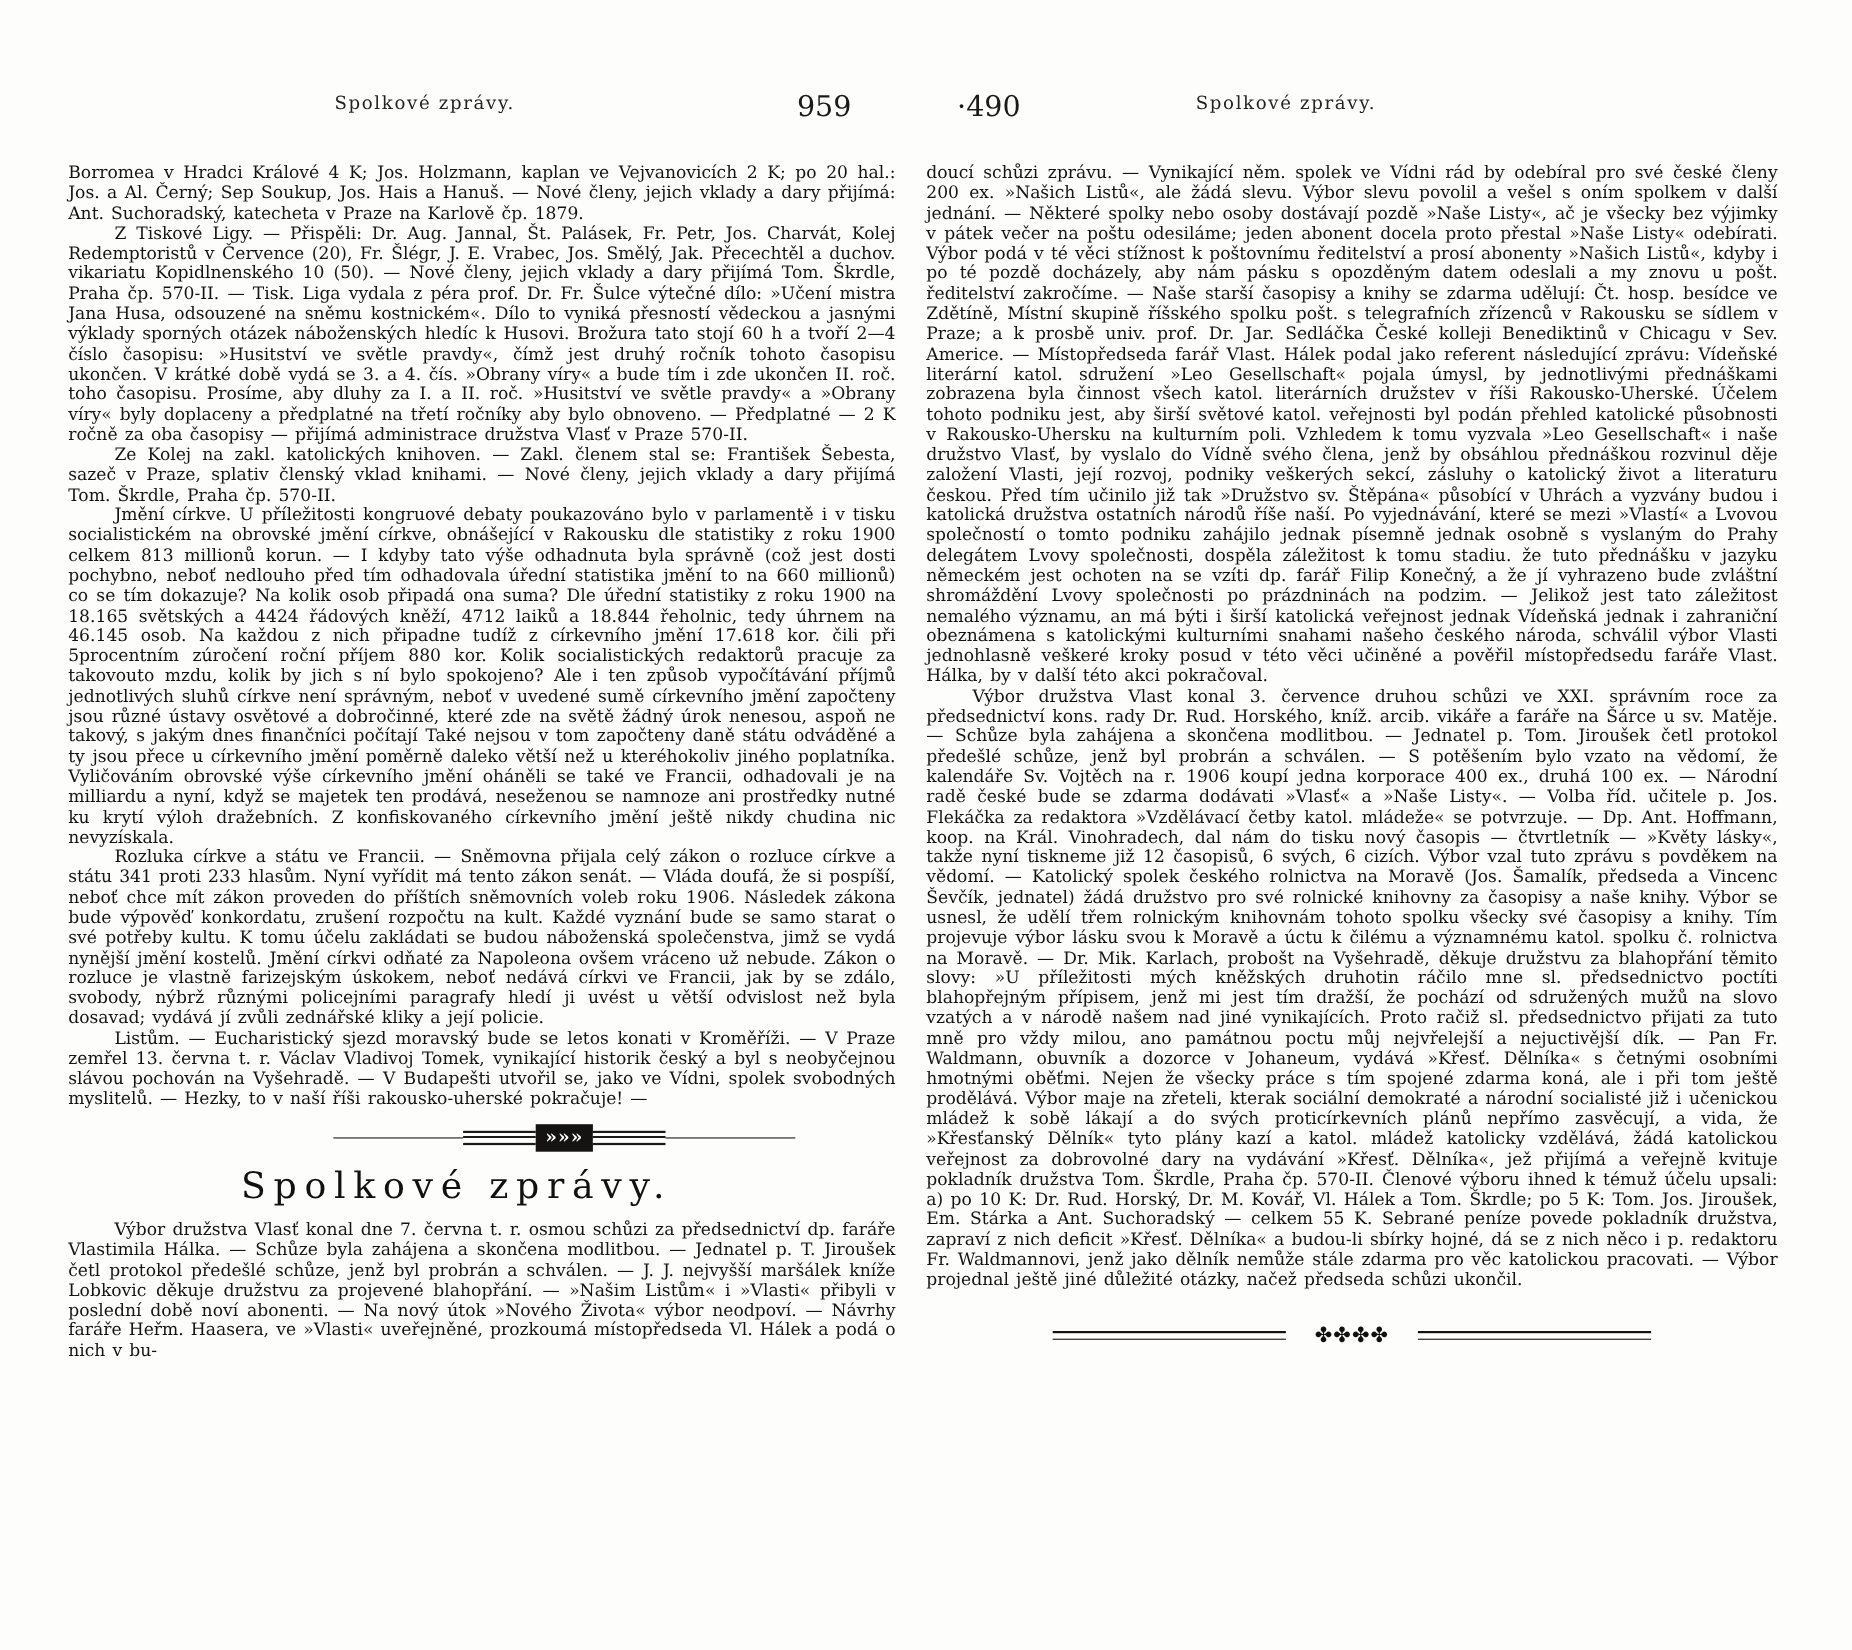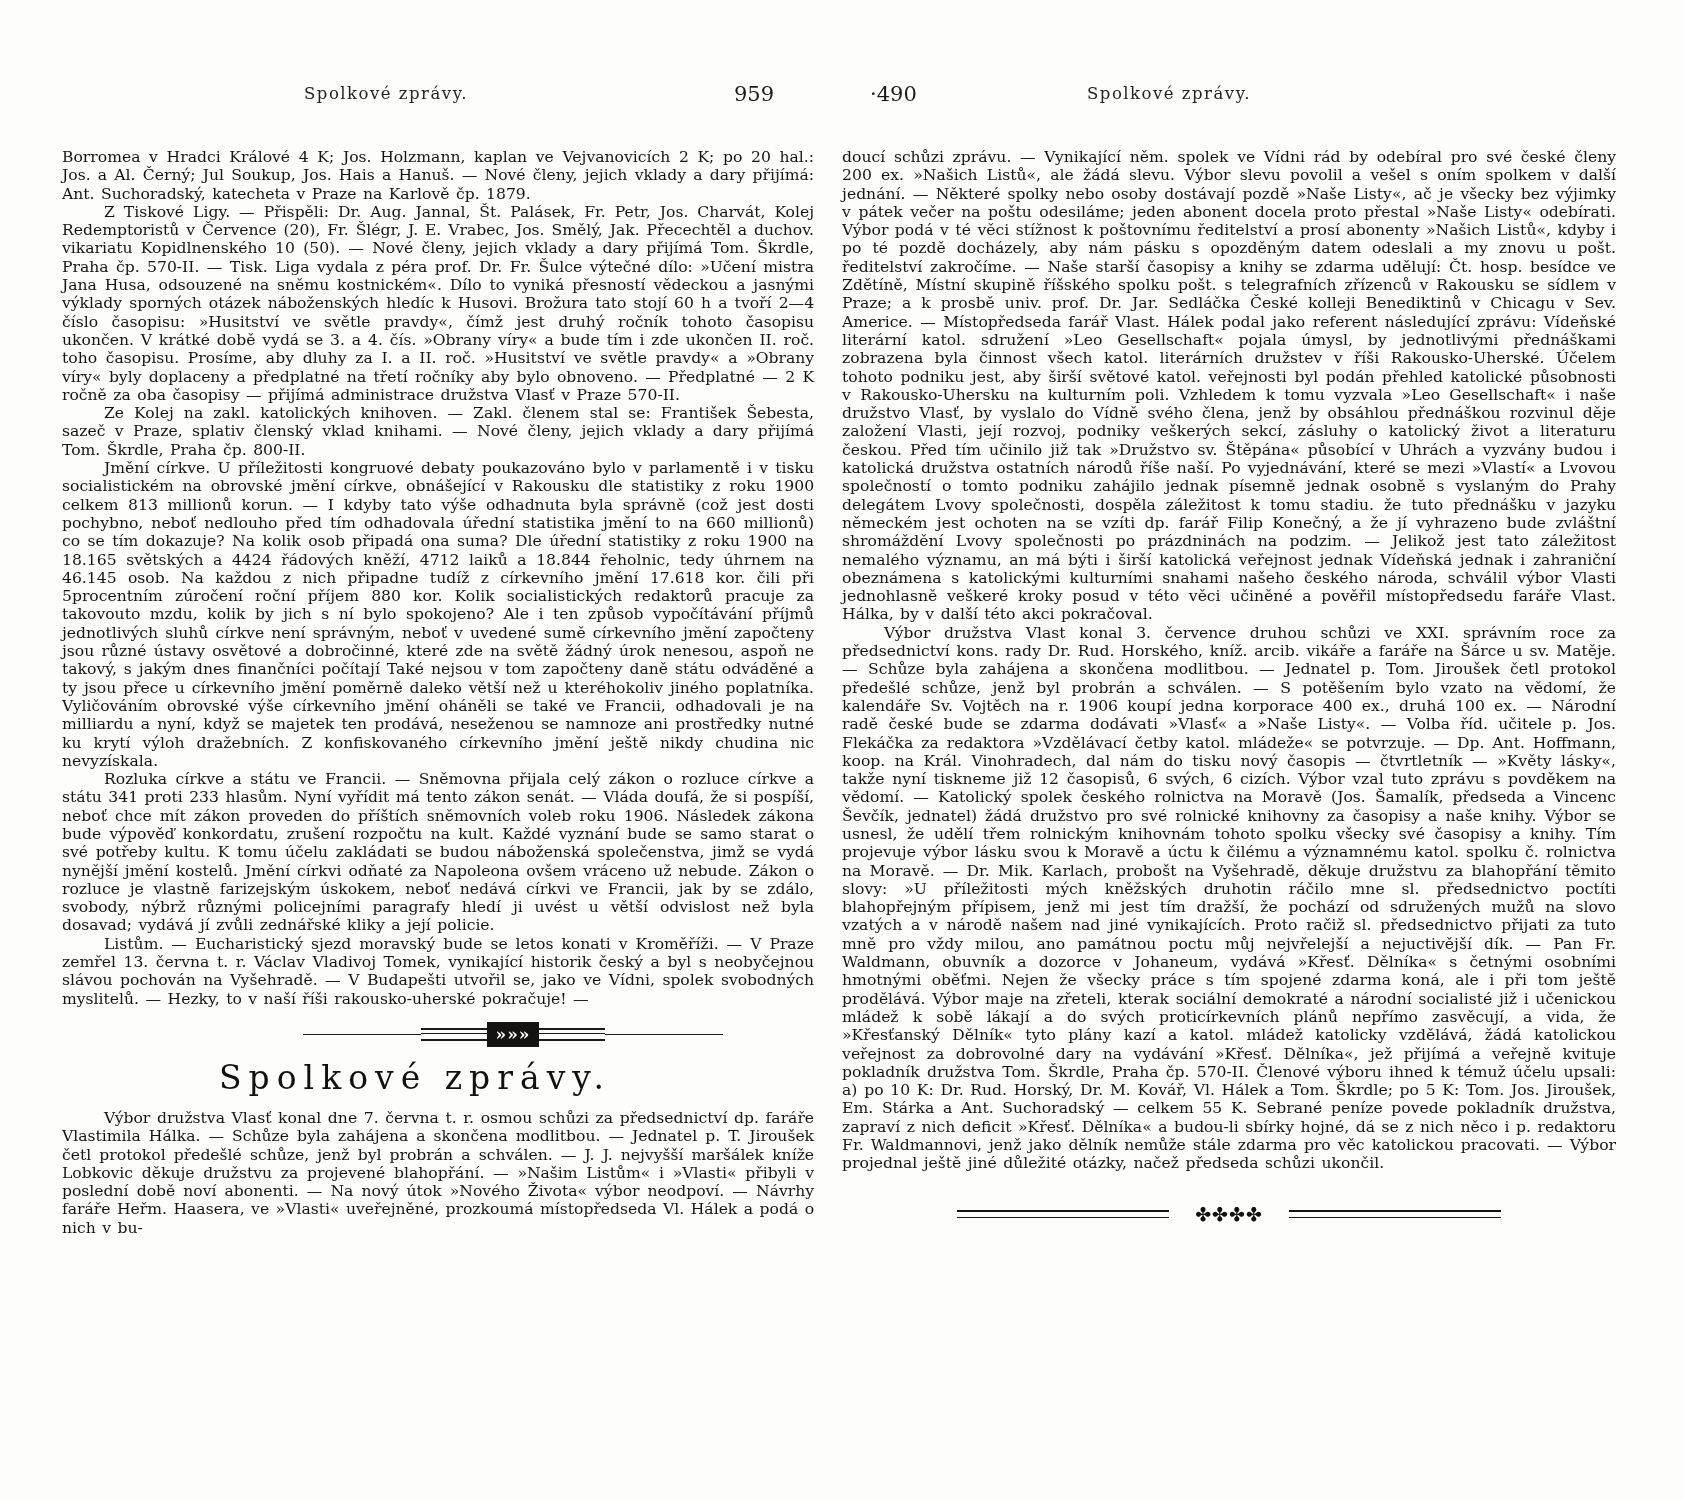--- a/index.html
+++ b/index.html
@@ -14,21 +14,21 @@
   .page-left{width:842px;padding:64px 22px 0 62px;}
   .page-right{width:842px;padding:64px 56px 0 6px;}
 
   .pg-header{position:relative;height:26px;margin-bottom:40px;}
   .hdr-title{
     position:absolute;left:0;right:0;text-align:center;
     font-size:16.5px;letter-spacing:1.5px;color:#242321;top:2px;
   }
   .page-left .hdr-title{transform:translateX(-52px);}
   .page-right .hdr-title{transform:translateX(-60px);}
-  .pg-num{position:absolute;top:0;font-size:21px;color:#1b1a18;}
+  .pg-num{position:absolute;top:0;font-size:26px;color:#1b1a18;}
   .pg-num.right{right:40px;}
   .pg-num.left{left:28px;}
 
   .para{
     margin:0;text-align:justify;
     font-size:15.6px;line-height:18.3px;
     word-spacing:1.5px;
   }
   .para.indent{text-indent:42px;}
   .lead{font-weight:normal;}
@@ -70,23 +70,23 @@
 <body>
 
 <div class="spread">
 
   <div class="page page-left">
     <div class="pg-header">
       <span class="hdr-title">Spolkové zprávy.</span>
       <span class="pg-num right">959</span>
     </div>
 
-    <p class="para"><span class="lead"></span><span>Borromea v Hradci Králové 4 K; Jos. Holzmann, kaplan ve Vejvanovicích 2 K; po 20 hal.: Jos. a Al. Černý; Jul Soukup, Jos. Hais a Hanuš. — Nové členy, jejich vklady a dary přijímá: Ant. Suchoradský, katecheta v Praze na Karlově čp. 1879.</span></p>
+    <p class="para"><span class="lead"></span><span>Borromea v Hradci Králové 4 K; Jos. Holzmann, kaplan ve Vejvanovicích 2 K; po 20 hal.: Jos. a Al. Černý; Sep Soukup, Jos. Hais a Hanuš. — Nové členy, jejich vklady a dary přijímá: Ant. Suchoradský, katecheta v Praze na Karlově čp. 1879.</span></p>
     <p class="para indent"><span class="lead">Z Tiskové Ligy.</span><span> — Přispěli: Dr. Aug. Jannal, Št. Palásek, Fr. Petr, Jos. Charvát, Kolej Redemptoristů v Července (20), Fr. Šlégr, J. E. Vrabec, Jos. Smělý, Jak. Přecechtěl a duchov. vikariatu Kopidlnenského 10 (50). — Nové členy, jejich vklady a dary přijímá Tom. Škrdle, Praha čp. 570-II. — Tisk. Liga vydala z péra prof. Dr. Fr. Šulce výtečné dílo: »Učení mistra Jana Husa, odsouzené na sněmu kostnickém«. Dílo to vyniká přesností vědeckou a jasnými výklady sporných otázek náboženských hledíc k Husovi. Brožura tato stojí 60 h a tvoří 2—4 číslo časopisu: »Husitství ve světle pravdy«, čímž jest druhý ročník tohoto časopisu ukončen. V krátké době vydá se 3. a 4. čís. »Obrany víry« a bude tím i zde ukončen II. roč. toho časopisu. Prosíme, aby dluhy za I. a II. roč. »Husitství ve světle pravdy« a »Obrany víry« byly doplaceny a předplatné na třetí ročníky aby bylo obnoveno. — Předplatné — 2 K ročně za oba časopisy — přijímá administrace družstva Vlasť v Praze 570-II.</span></p>
-    <p class="para indent"><span class="lead">Ze Kolej na zakl. katolických knihoven.</span><span> — Zakl. členem stal se: František Šebesta, sazeč v Praze, splativ členský vklad knihami. — Nové členy, jejich vklady a dary přijímá Tom. Škrdle, Praha čp. 800-II.</span></p>
+    <p class="para indent"><span class="lead">Ze Kolej na zakl. katolických knihoven.</span><span> — Zakl. členem stal se: František Šebesta, sazeč v Praze, splativ členský vklad knihami. — Nové členy, jejich vklady a dary přijímá Tom. Škrdle, Praha čp. 570-II.</span></p>
     <p class="para indent"><span class="lead">Jmění církve.</span><span> U příležitosti kongruové debaty poukazováno bylo v parlamentě i v tisku socialistickém na obrovské jmění církve, obnášející v Rakousku dle statistiky z roku 1900 celkem 813 millionů korun. — I kdyby tato výše odhadnuta byla správně (což jest dosti pochybno, neboť nedlouho před tím odhadovala úřední statistika jmění to na 660 millionů) co se tím dokazuje? Na kolik osob připadá ona suma? Dle úřední statistiky z roku 1900 na 18.165 světských a 4424 řádových kněží, 4712 laiků a 18.844 řeholnic, tedy úhrnem na 46.145 osob. Na každou z nich připadne tudíž z církevního jmění 17.618 kor. čili při 5procentním zúročení roční příjem 880 kor. Kolik socialistických redaktorů pracuje za takovouto mzdu, kolik by jich s ní bylo spokojeno? Ale i ten způsob vypočítávání příjmů jednotlivých sluhů církve není správným, neboť v uvedené sumě církevního jmění započteny jsou různé ústavy osvětové a dobročinné, které zde na světě žádný úrok nenesou, aspoň ne takový, s jakým dnes finančníci počítají Také nejsou v tom započteny daně státu odváděné a ty jsou přece u církevního jmění poměrně daleko větší než u kteréhokoliv jiného poplatníka. Vyličováním obrovské výše církevního jmění oháněli se také ve Francii, odhadovali je na milliardu a nyní, když se majetek ten prodává, neseženou se namnoze ani prostředky nutné ku krytí výloh dražebních. Z konfiskovaného církevního jmění ještě nikdy chudina nic nevyzískala.</span></p>
     <p class="para indent"><span class="lead">Rozluka církve a státu ve Francii.</span><span> — Sněmovna přijala celý zákon o rozluce církve a státu 341 proti 233 hlasům. Nyní vyřídit má tento zákon senát. — Vláda doufá, že si pospíší, neboť chce mít zákon proveden do příštích sněmovních voleb roku 1906. Následek zákona bude výpověď konkordatu, zrušení rozpočtu na kult. Každé vyznání bude se samo starat o své potřeby kultu. K tomu účelu zakládati se budou náboženská společenstva, jimž se vydá nynější jmění kostelů. Jmění církvi odňaté za Napoleona ovšem vráceno už nebude. Zákon o rozluce je vlastně farizejským úskokem, neboť nedává církvi ve Francii, jak by se zdálo, svobody, nýbrž různými policejními paragrafy hledí ji uvést u větší odvislost než byla dosavad; vydává jí zvůli zednářské kliky a její policie.</span></p>
     <p class="para indent"><span class="lead">Listům.</span><span> — Eucharistický sjezd moravský bude se letos konati v Kroměříži. — V Praze zemřel 13. června t. r. Václav Vladivoj Tomek, vynikající historik český a byl s neobyčejnou slávou pochován na Vyšehradě. — V Budapešti utvořil se, jako ve Vídni, spolek svobodných myslitelů. — Hezky, to v naší říši rakousko-uherské pokračuje! —</span></p>
 
     <div class="divider">
       <span class="div-line"></span>
       <span class="div-lines3"></span>
       <span class="div-box">»»»</span>
       <span class="div-lines3"></span>
       <span class="div-line"></span>

